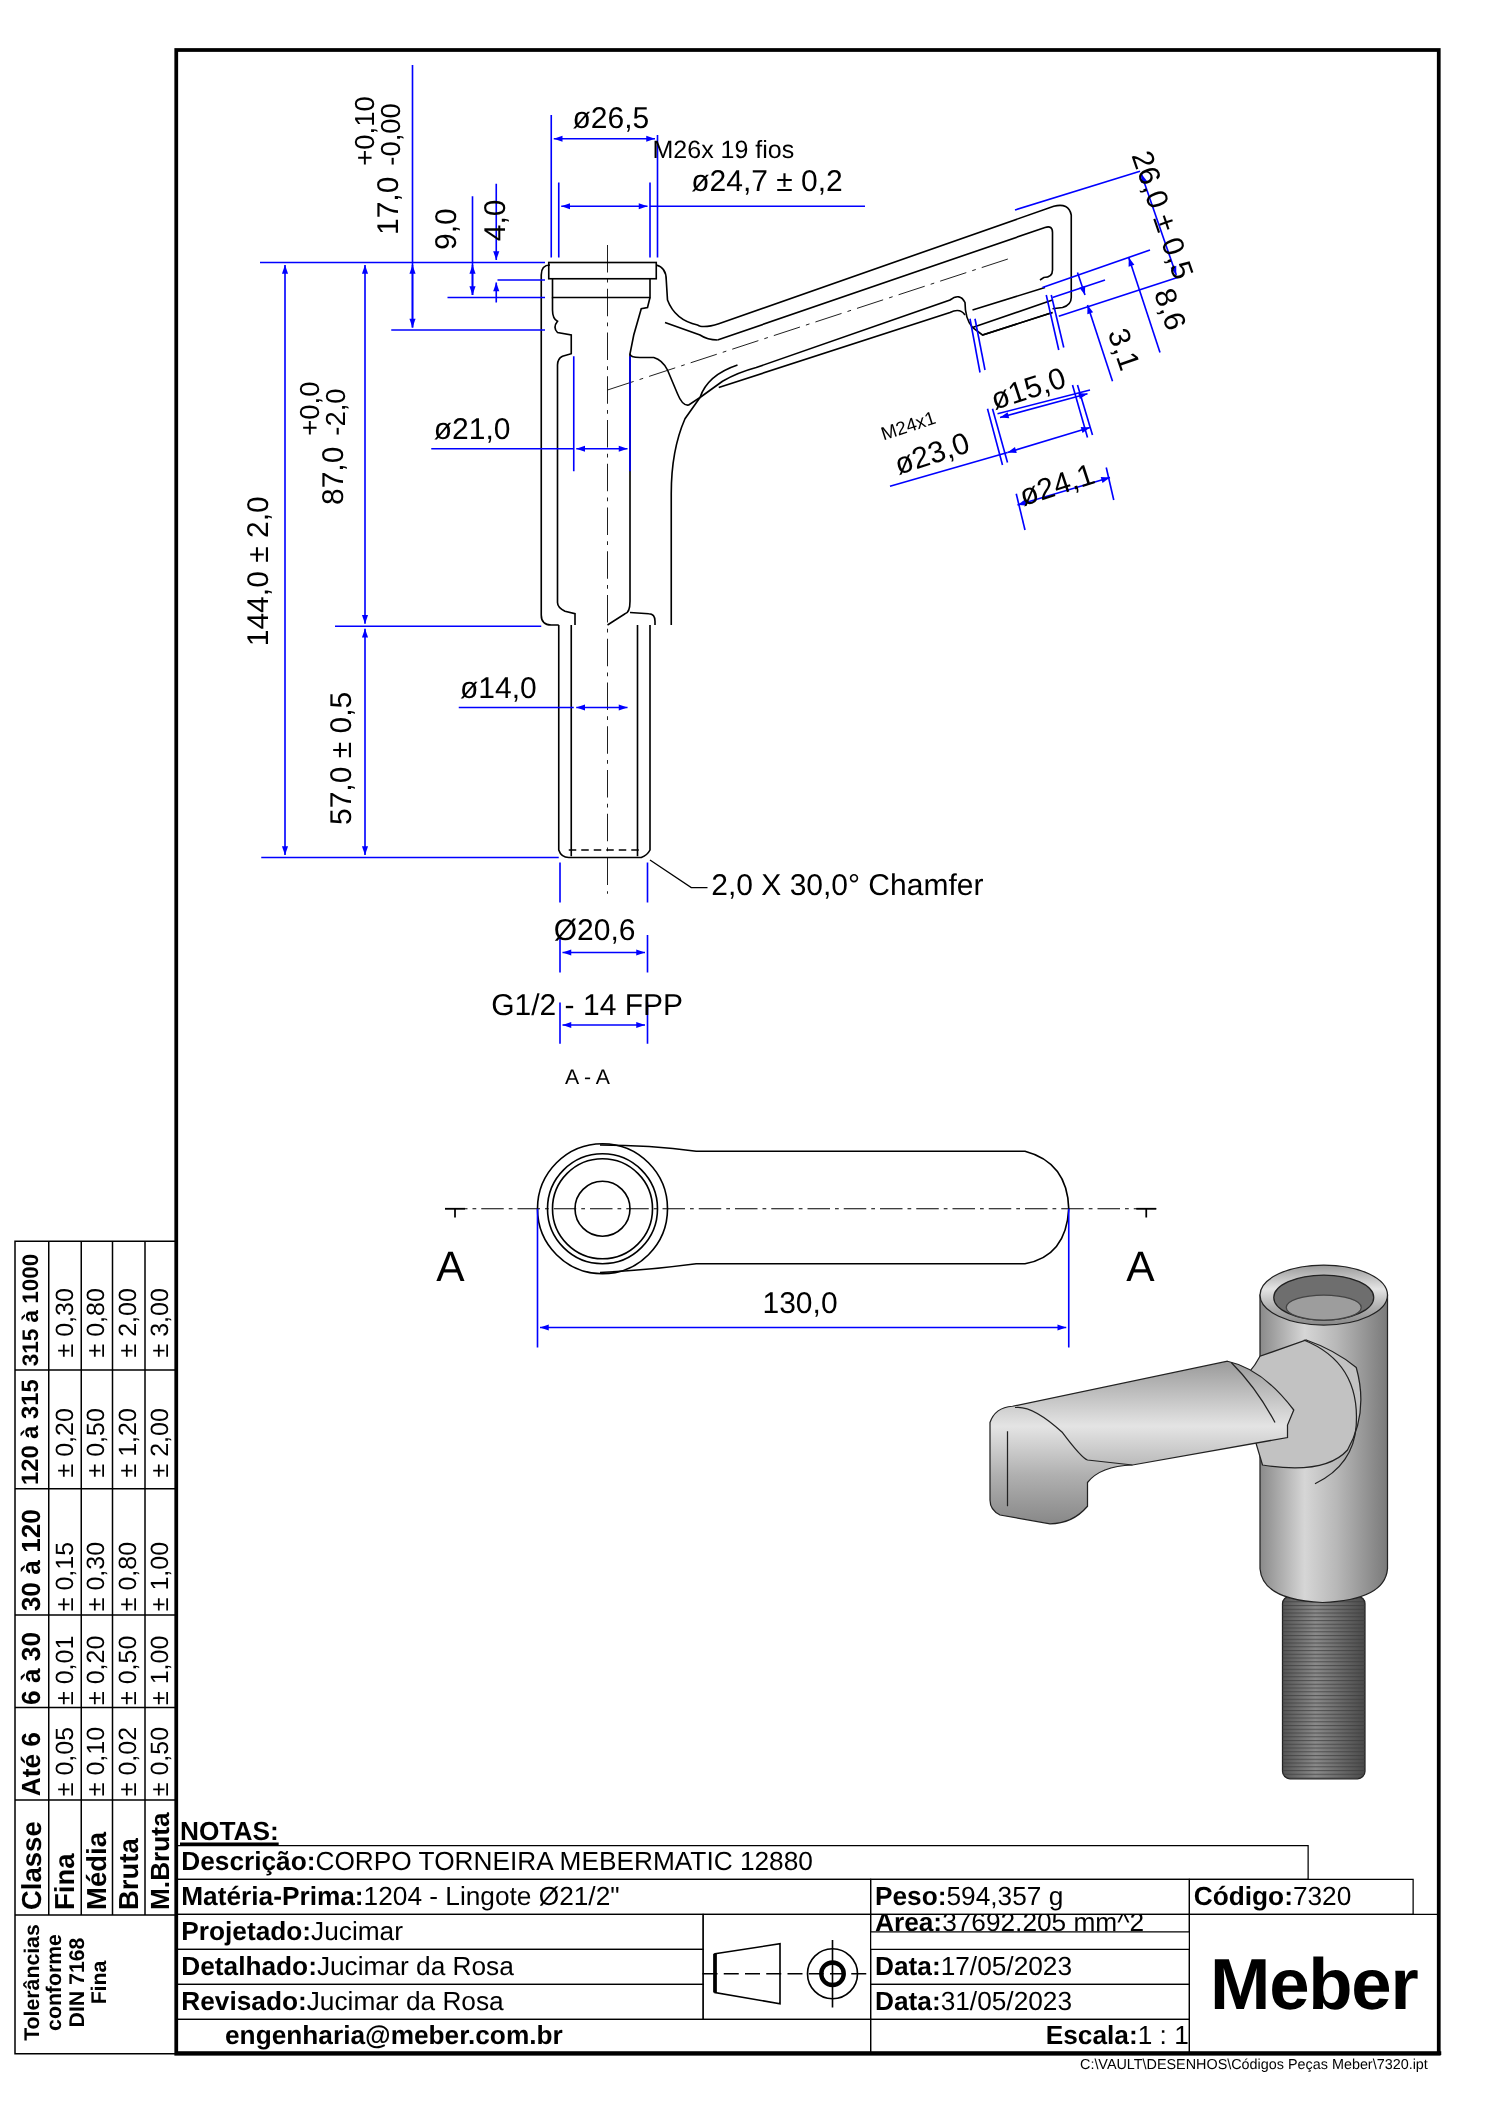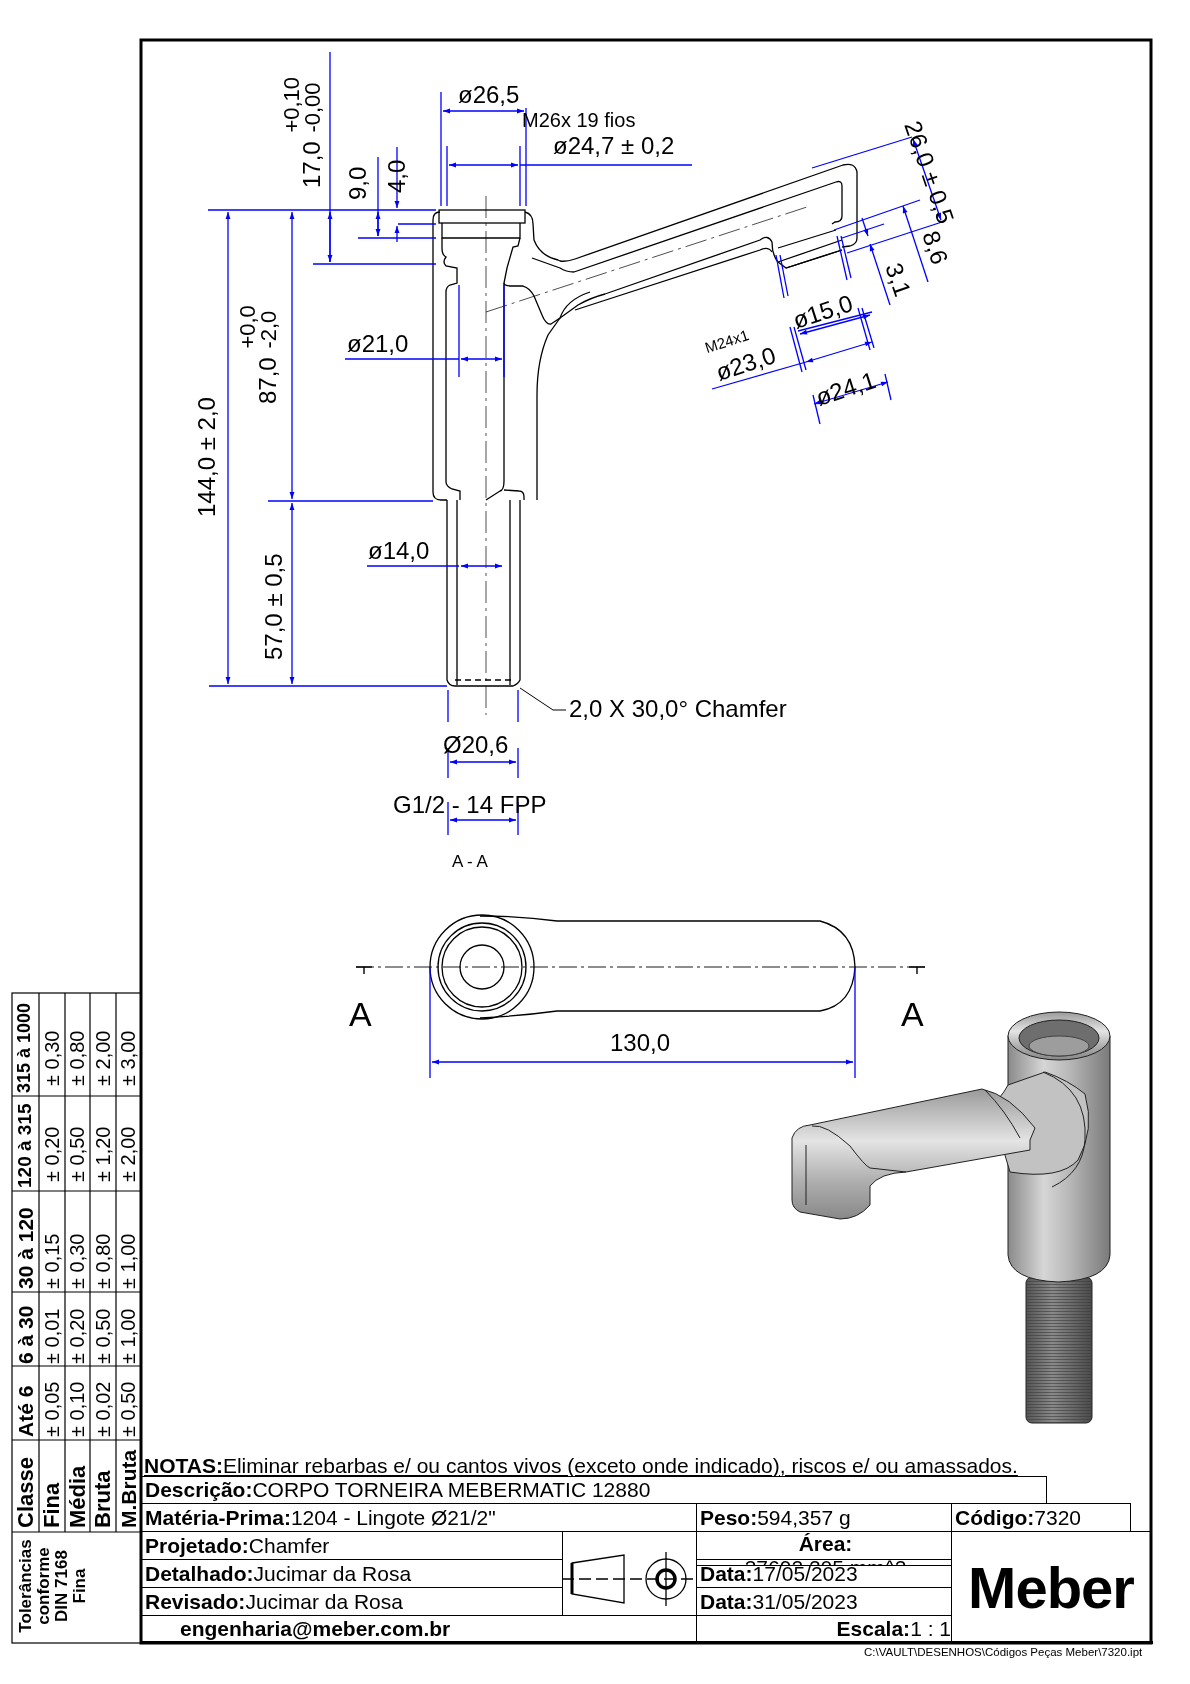--- a/index.html
+++ b/index.html
@@ -310,55 +310,54 @@
   <div class="rot" style="left:15px;top:1093px;font-weight:bold;font-size:18px;">315 à 1000</div>
   <div class="rot" style="left:42px;top:1086px;font-size:20px;">± 0,30</div>
   <div class="rot" style="left:67px;top:1086px;font-size:20px;">± 0,80</div>
   <div class="rot" style="left:93px;top:1086px;font-size:20px;">± 2,00</div>
   <div class="rot" style="left:118px;top:1086px;font-size:20px;">± 3,00</div>
 </div>
 
 <div>
   <div class="tb" style="left:141px;top:1455px;width:1010px;height:21px;border:none;text-decoration:underline;">
     <b>NOTAS:</b>
-      <span> Eliminar rebarbas e/ ou cantos vivos (exceto onde indicado), riscos e/ ou amassados.</span>
   </div>
   <div class="tb" style="left:141px;top:1476px;width:906px;height:28px;">
     <b>Descrição:</b>
       <span> CORPO TORNEIRA MEBERMATIC 12880</span>
   </div>
   <div class="tb" style="left:141px;top:1503px;width:556px;height:29px;">
     <b>Matéria-Prima:</b>
       <span> 1204 - Lingote Ø21/2"</span>
   </div>
   <div class="tb" style="left:696px;top:1503px;width:256px;height:29px;">
     <b>Peso:</b>
       <span> 594,357 g</span>
   </div>
   <div class="tb" style="left:951px;top:1503px;width:180px;height:29px;">
     <b>Código:</b>
       <span> 7320</span>
   </div>
 
   <div class="tb" style="left:141px;top:1531px;width:422px;height:29px;">
     <b>Projetado:</b>
-      <span> Chamfer</span>
+      <span> Jucimar</span>
   </div>
   <div class="tb" style="left:141px;top:1559px;width:422px;height:29px;">
     <b>Detalhado:</b>
       <span> Jucimar da Rosa</span>
   </div>
   <div class="tb" style="left:141px;top:1587px;width:422px;height:29px;">
     <b>Revisado:</b>
       <span> Jucimar da Rosa</span>
   </div>
   <div class="tb" style="left:562px;top:1531px;width:135px;height:85px;"></div>
   <div class="tb" style="left:141px;top:1615px;width:556px;height:28px;font-weight:bold;padding-left:38px;">engenharia@meber.com.br</div>
 
-  <div class="tb" style="left:696px;top:1531px;width:256px;height:35px;flex-direction:column;">
+  <div class="tb" style="left:696px;top:1531px;width:256px;height:15px;">
     <b>Área:</b>
       <span>37692,205 mm^2</span>
   </div>
   <div class="tb" style="left:696px;top:1559px;width:256px;height:29px;">
     <b>Data:</b>
       <span> 17/05/2023</span>
   </div>
   <div class="tb" style="left:696px;top:1587px;width:256px;height:29px;">
     <b>Data:</b>
       <span> 31/05/2023</span>

